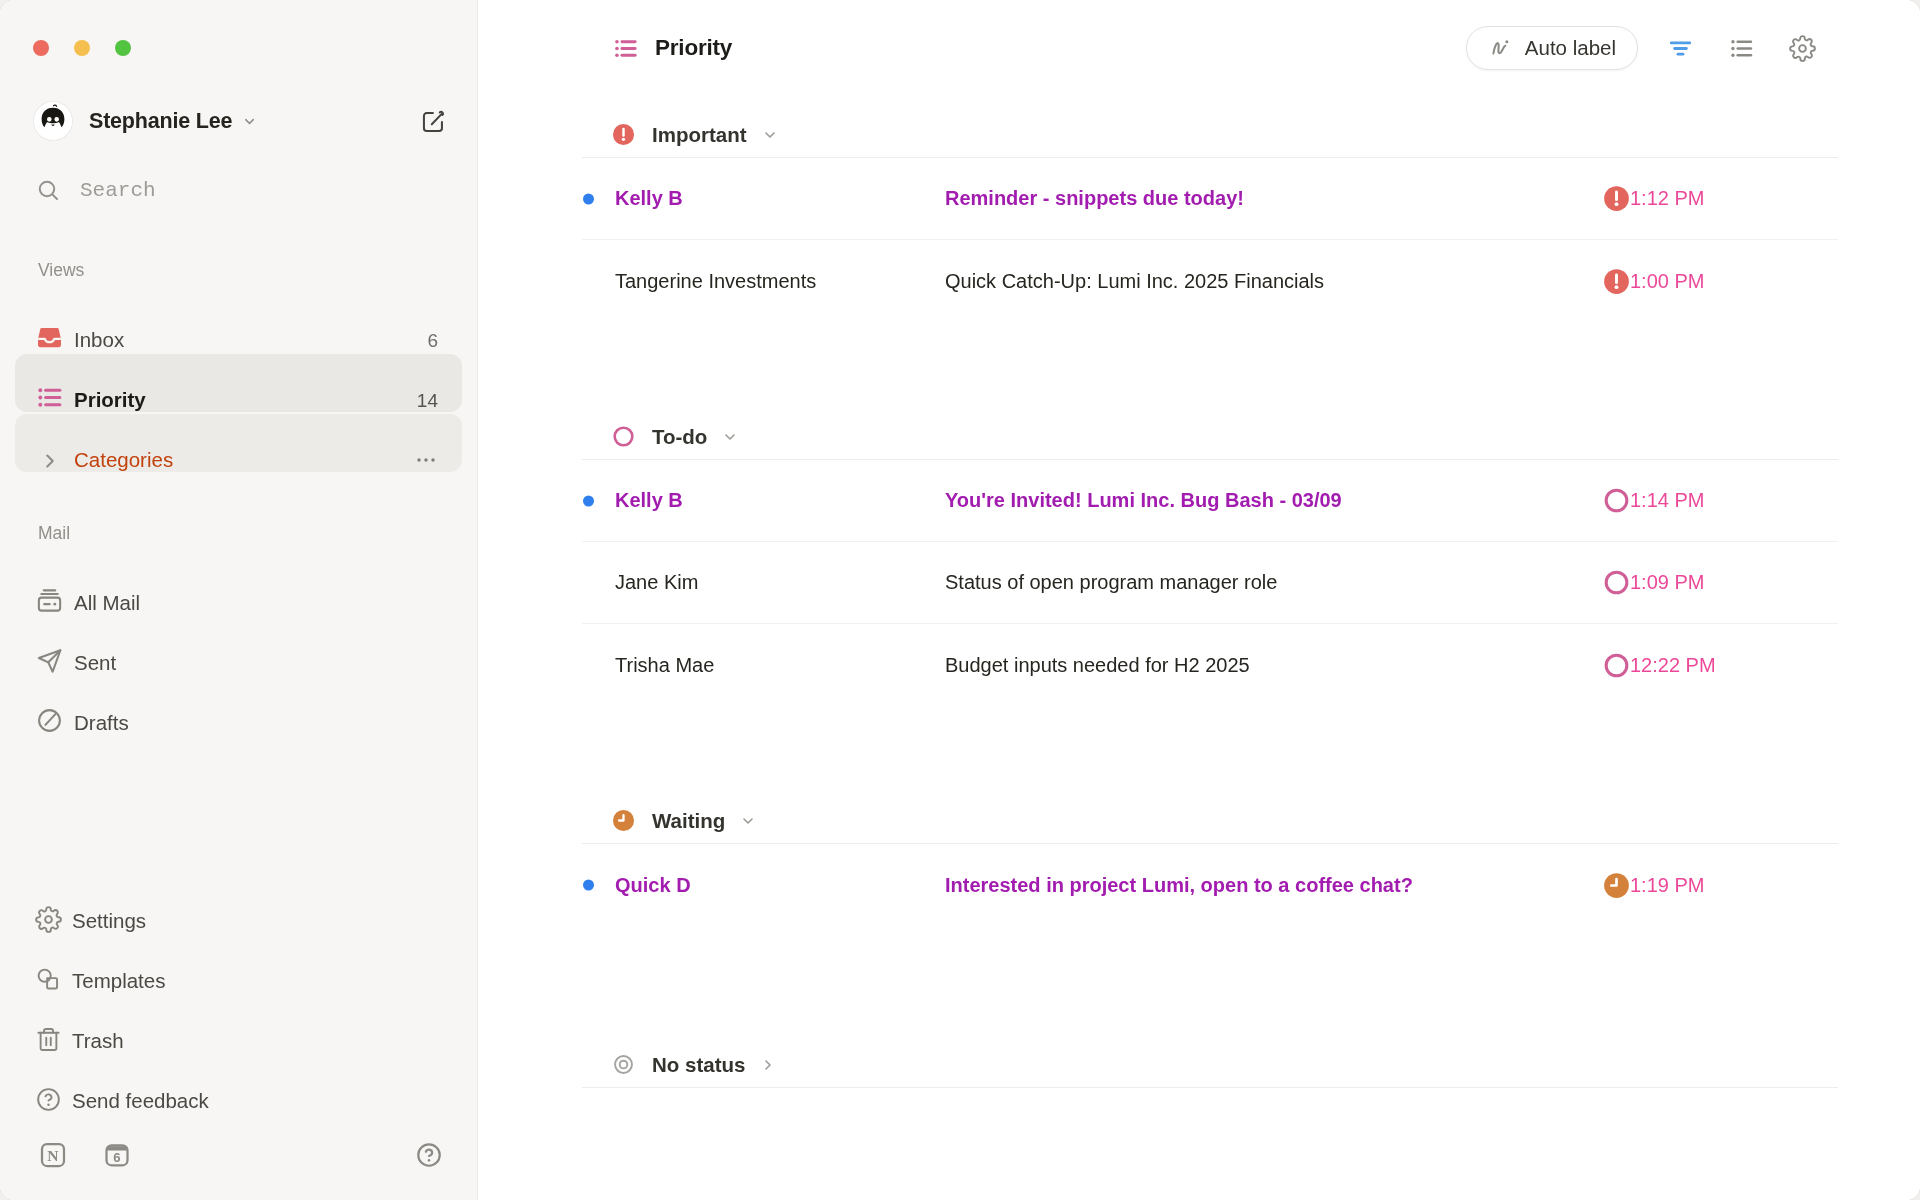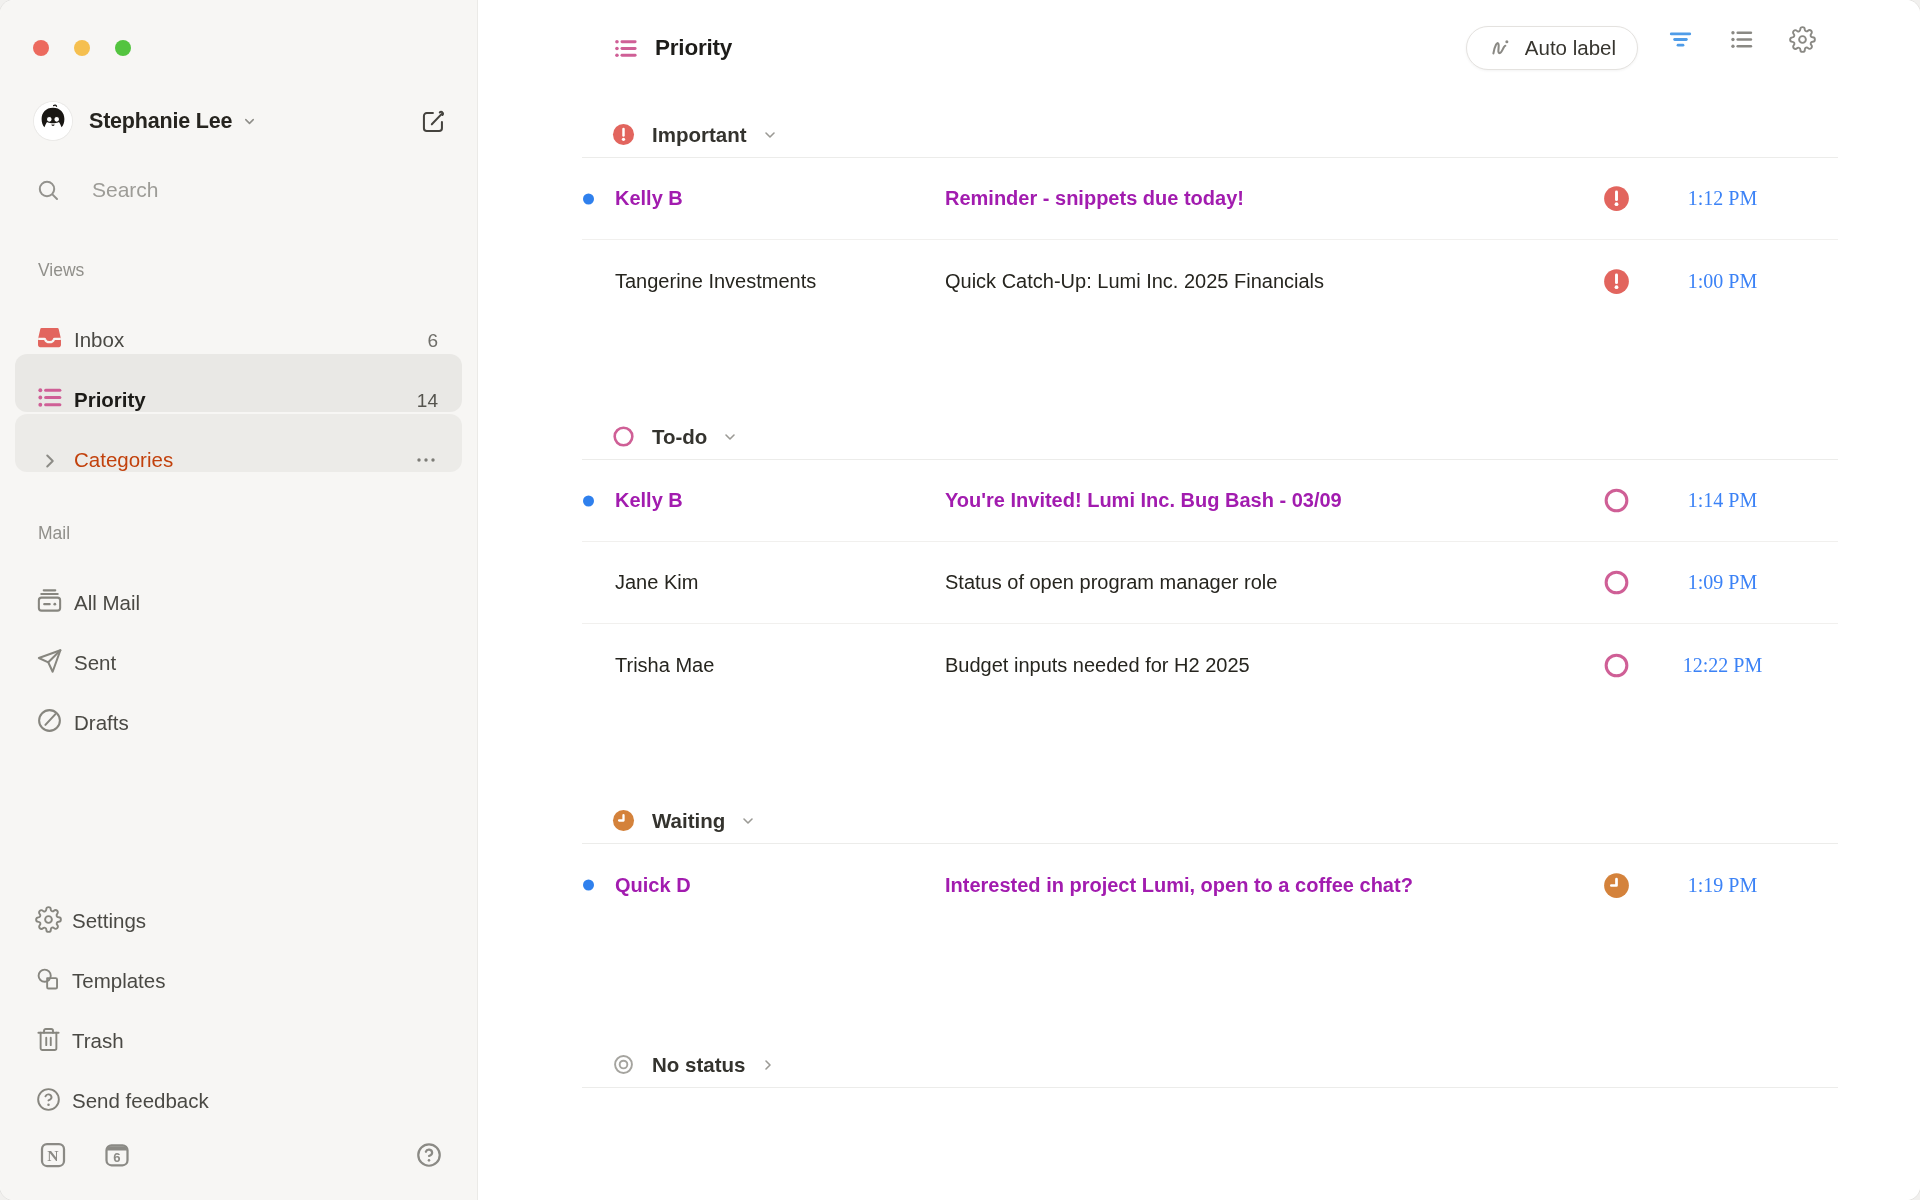--- a/index.html
+++ b/index.html
@@ -25,21 +25,21 @@
   .traffic { display:flex; gap:25px; margin:40px 0 0 33px; }
   .tl { width:16px; height:16px; border-radius:50%; border:none; padding:0; cursor:default; }
   .tl.red{ background:#ec6a5e; } .tl.yellow{ background:#f5bf4f; } .tl.green{ background:#53c43f; }
 
   .profile { display:flex; align-items:center; margin:46px 30px 0 34px; }
   .avatar { width:38px; height:38px; border-radius:50%; overflow:hidden; flex:none; box-shadow:0 0 0 1px rgba(0,0,0,.05); background:#fff; }
   .profile .name { margin-left:17px; font-size:21.5px; font-weight:700; color:#26241f; letter-spacing:-.2px; }
   .profile .chev { margin-left:10px; color:#8f8e89; display:flex; }
   .compose-btn { margin-left:auto; background:none; border:none; padding:0; color:#45433e; display:flex; cursor:pointer; }
 
-  .search-row { display:flex; align-items:flex-end; gap:32px; margin:38px 30px 0 36px; color:#93928d; cursor:pointer; }
+  .search-row { display:flex; align-items:flex-end; gap:20px; margin:38px 30px 0 36px; color:#93928d; cursor:pointer;font-family:Liberation Mono, monospace; }
   .search-row .slabel { font-size:21px; color:#9d9c97; }
 
   .sec-label { margin:58px 0 12px 38px; font-size:17.5px; font-weight:500; color:#91908b; }
   .sec-label.mail { margin-top:50px; }
 
   .srow {
     height:58px; margin:1px 15px; border-radius:12px;
     display:flex; align-items:flex-end; padding:0 24px 0 20px; gap:10px;
     cursor:pointer; color:#87867f;
   }
@@ -56,21 +56,21 @@
 
   .bottom-row { display:flex; align-items:center; margin:26px 34px 30px 38px; color:#8b8a85; }
   .bottom-row .bicon { display:flex; margin-right:34px; cursor:pointer; }
   .bottom-row .help { margin-left:auto; margin-right:0; }
 
   
   .main { flex:1; background:#fff; padding:24px 82px 0 104px; display:flex; flex-direction:column; overflow:hidden; }
   .main-header { height:48px; display:flex; align-items:center; padding-left:30px; }
   .main-title-icon { display:flex; }
   .main-title { margin-left:16px; font-size:22.5px; font-weight:700; color:#1d1c19; letter-spacing:-.2px; }
-  .header-controls { margin-left:auto; margin-right:22px; display:flex; align-items:flex-start; }
+  .header-controls { margin-left:auto; margin-right:22px; display:flex; align-items:center; }
   .auto-label-btn {
     display:flex; align-items:center; gap:11px; height:44px; padding:0 21px;
     background:#fff; border:1px solid #e4e2df; border-radius:22px;
     box-shadow:0 1px 3px rgba(0,0,0,.05); cursor:pointer;
   }
   .auto-label-btn .al-icon { color:#8a8984; display:flex; }
   .auto-label-btn .al-label { font-size:20.5px; font-weight:500; color:#37352f; }
   .hicon-btn { background:none; border:none; padding:0; margin-left:34px; display:flex; cursor:pointer; color:#8a8984; }
   .hicon-btn.filter { margin-left:29px; color:var(--filter-blue,#4f9ce8); }
 
@@ -96,21 +96,21 @@
   .sender {
     margin-left:33px; width:330px; min-width:330px; font-size:20px; color:#26251f;
     white-space:nowrap; overflow:hidden; text-overflow:ellipsis;
   }
   .subject {
     flex:1; font-size:20px; color:#26251f;
     white-space:nowrap; overflow:hidden; text-overflow:ellipsis;
   }
   .email-row.unread .sender, .email-row.unread .subject { font-weight:700; color:#a21caf; }
   .row-badge { display:flex; margin-left:20px; flex:none; }
-  .time { width:185px; min-width:185px; text-align:center; font-size:20px; color:#3b82f6;font-family:Liberation Serif, serif; }
+  .time { width:185px; min-width:185px; text-align:left; font-size:20px; color:#ec4899; }
 </style>
 </head>
 <body>
 
 <div class="window">
 
   <aside class="sidebar">
 
     <div class="traffic">
       <button class="tl red"></button>

